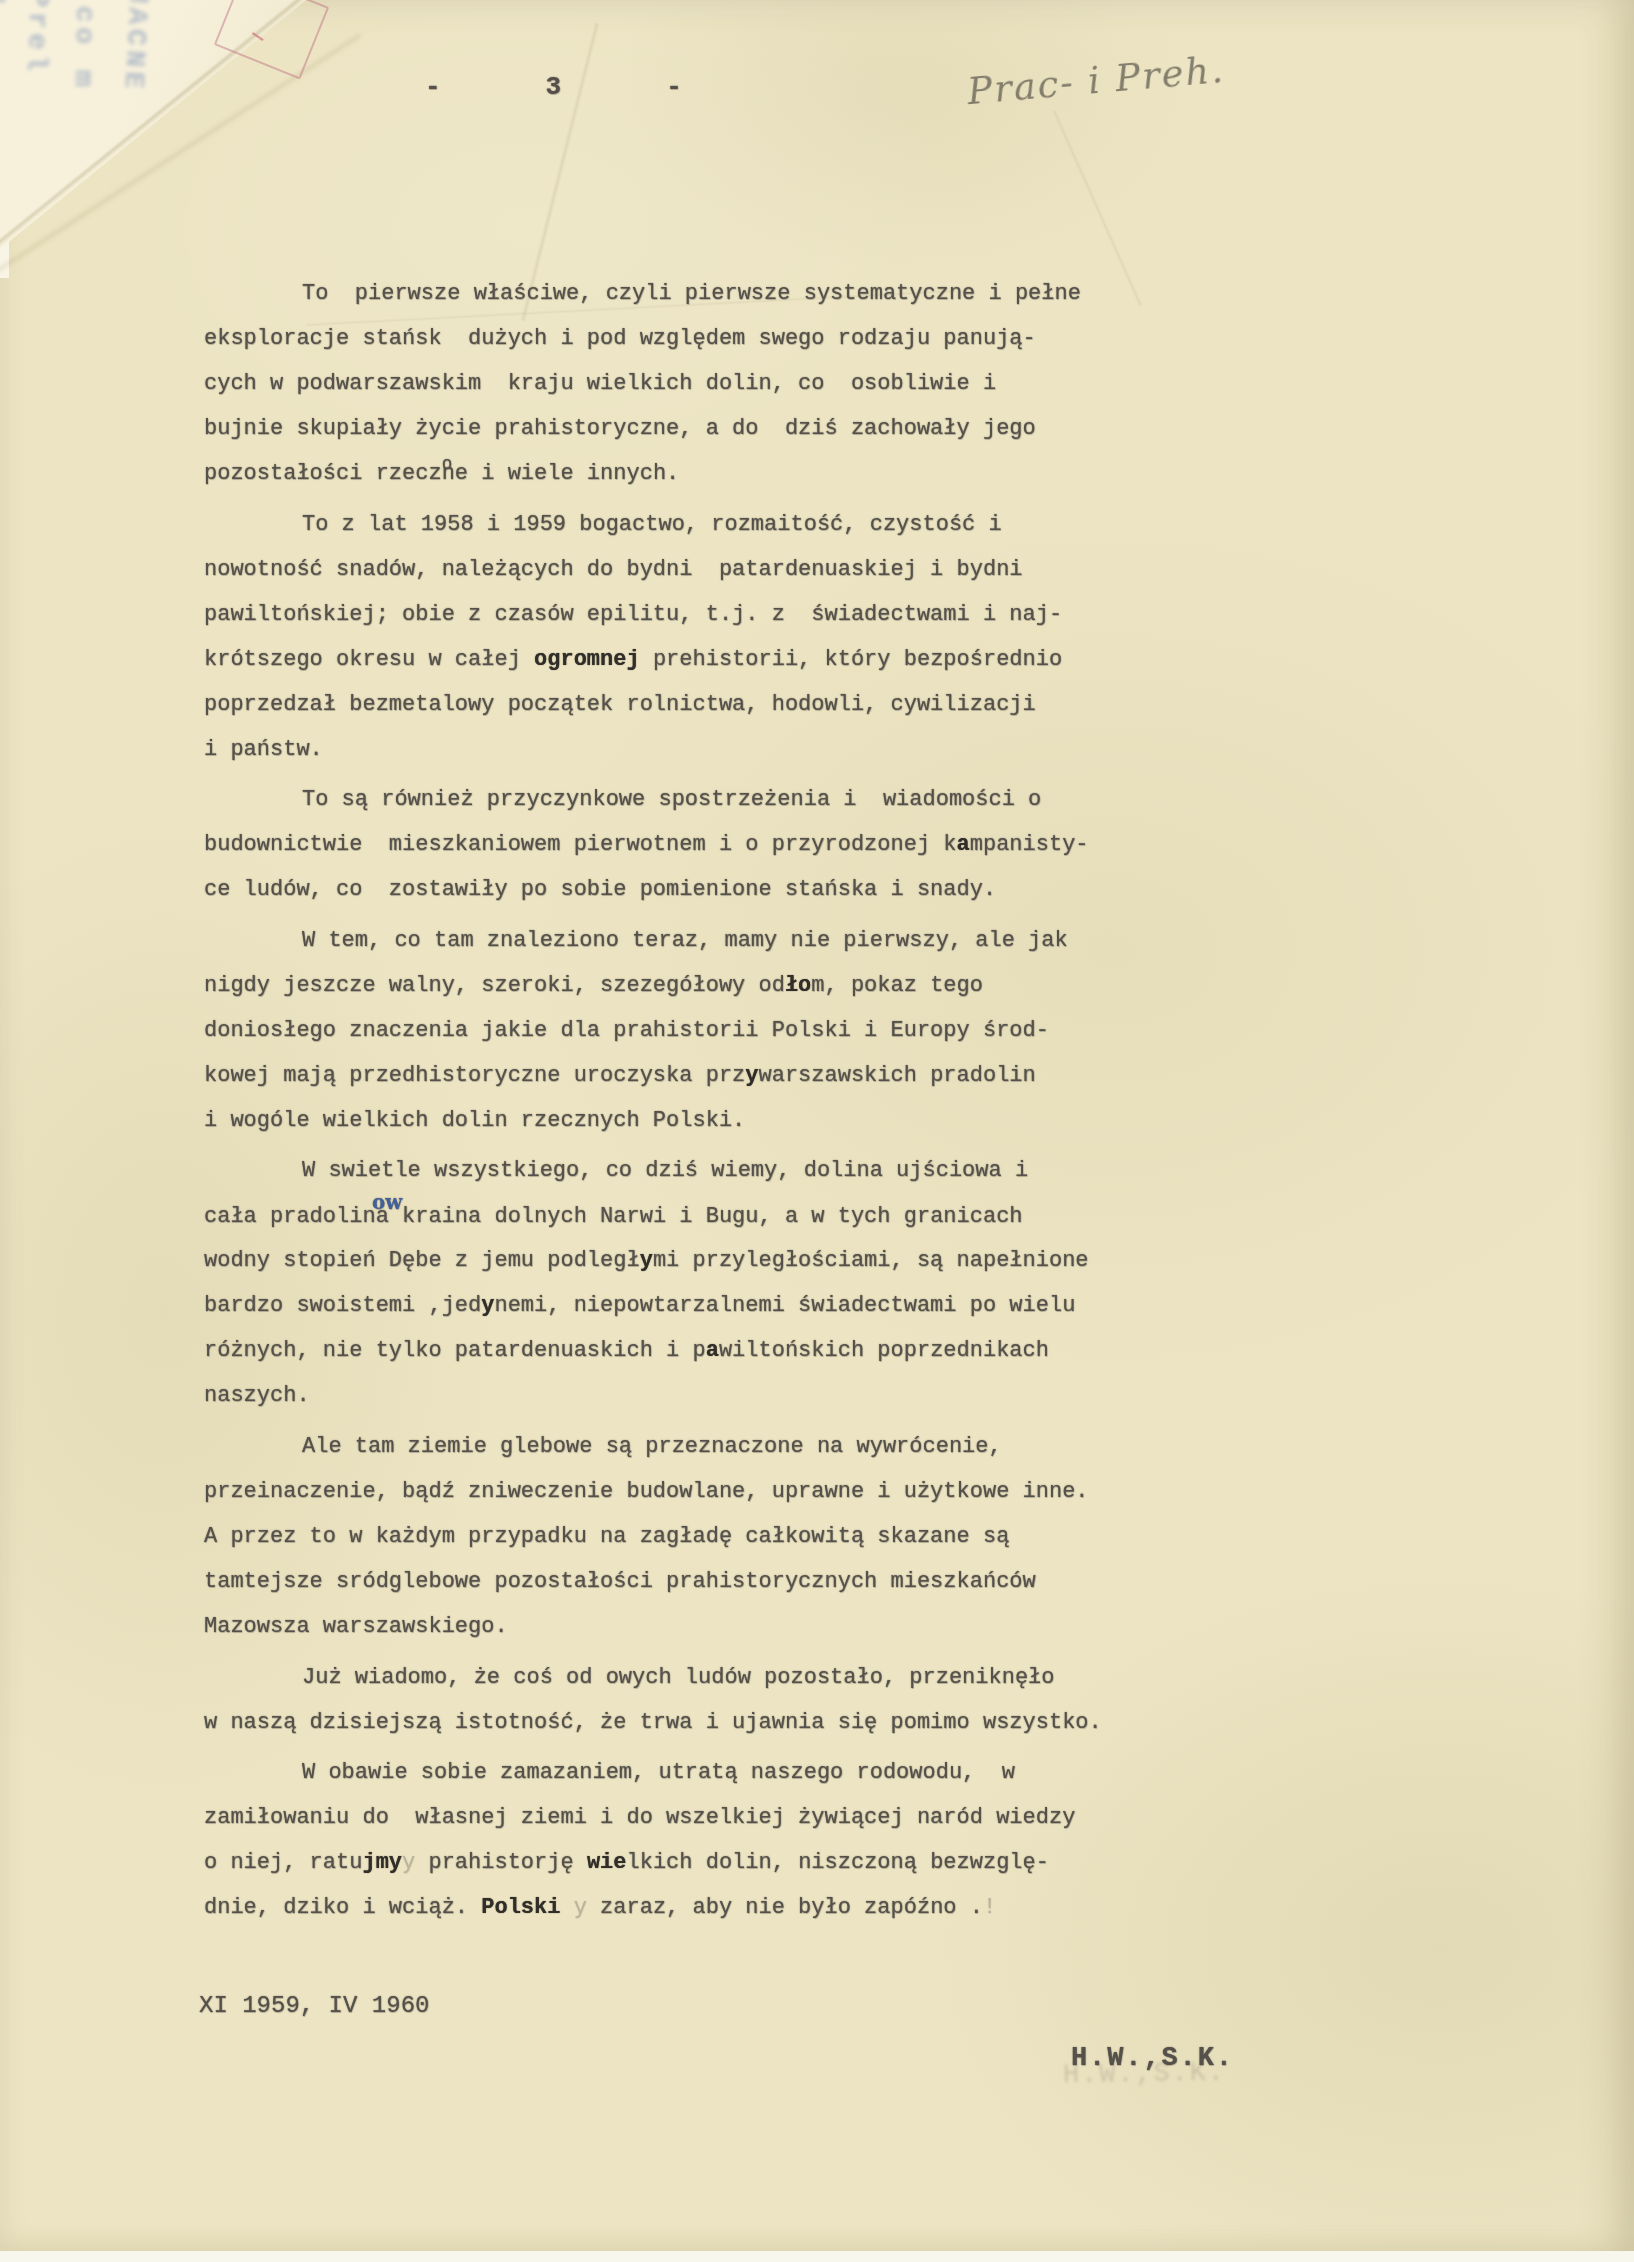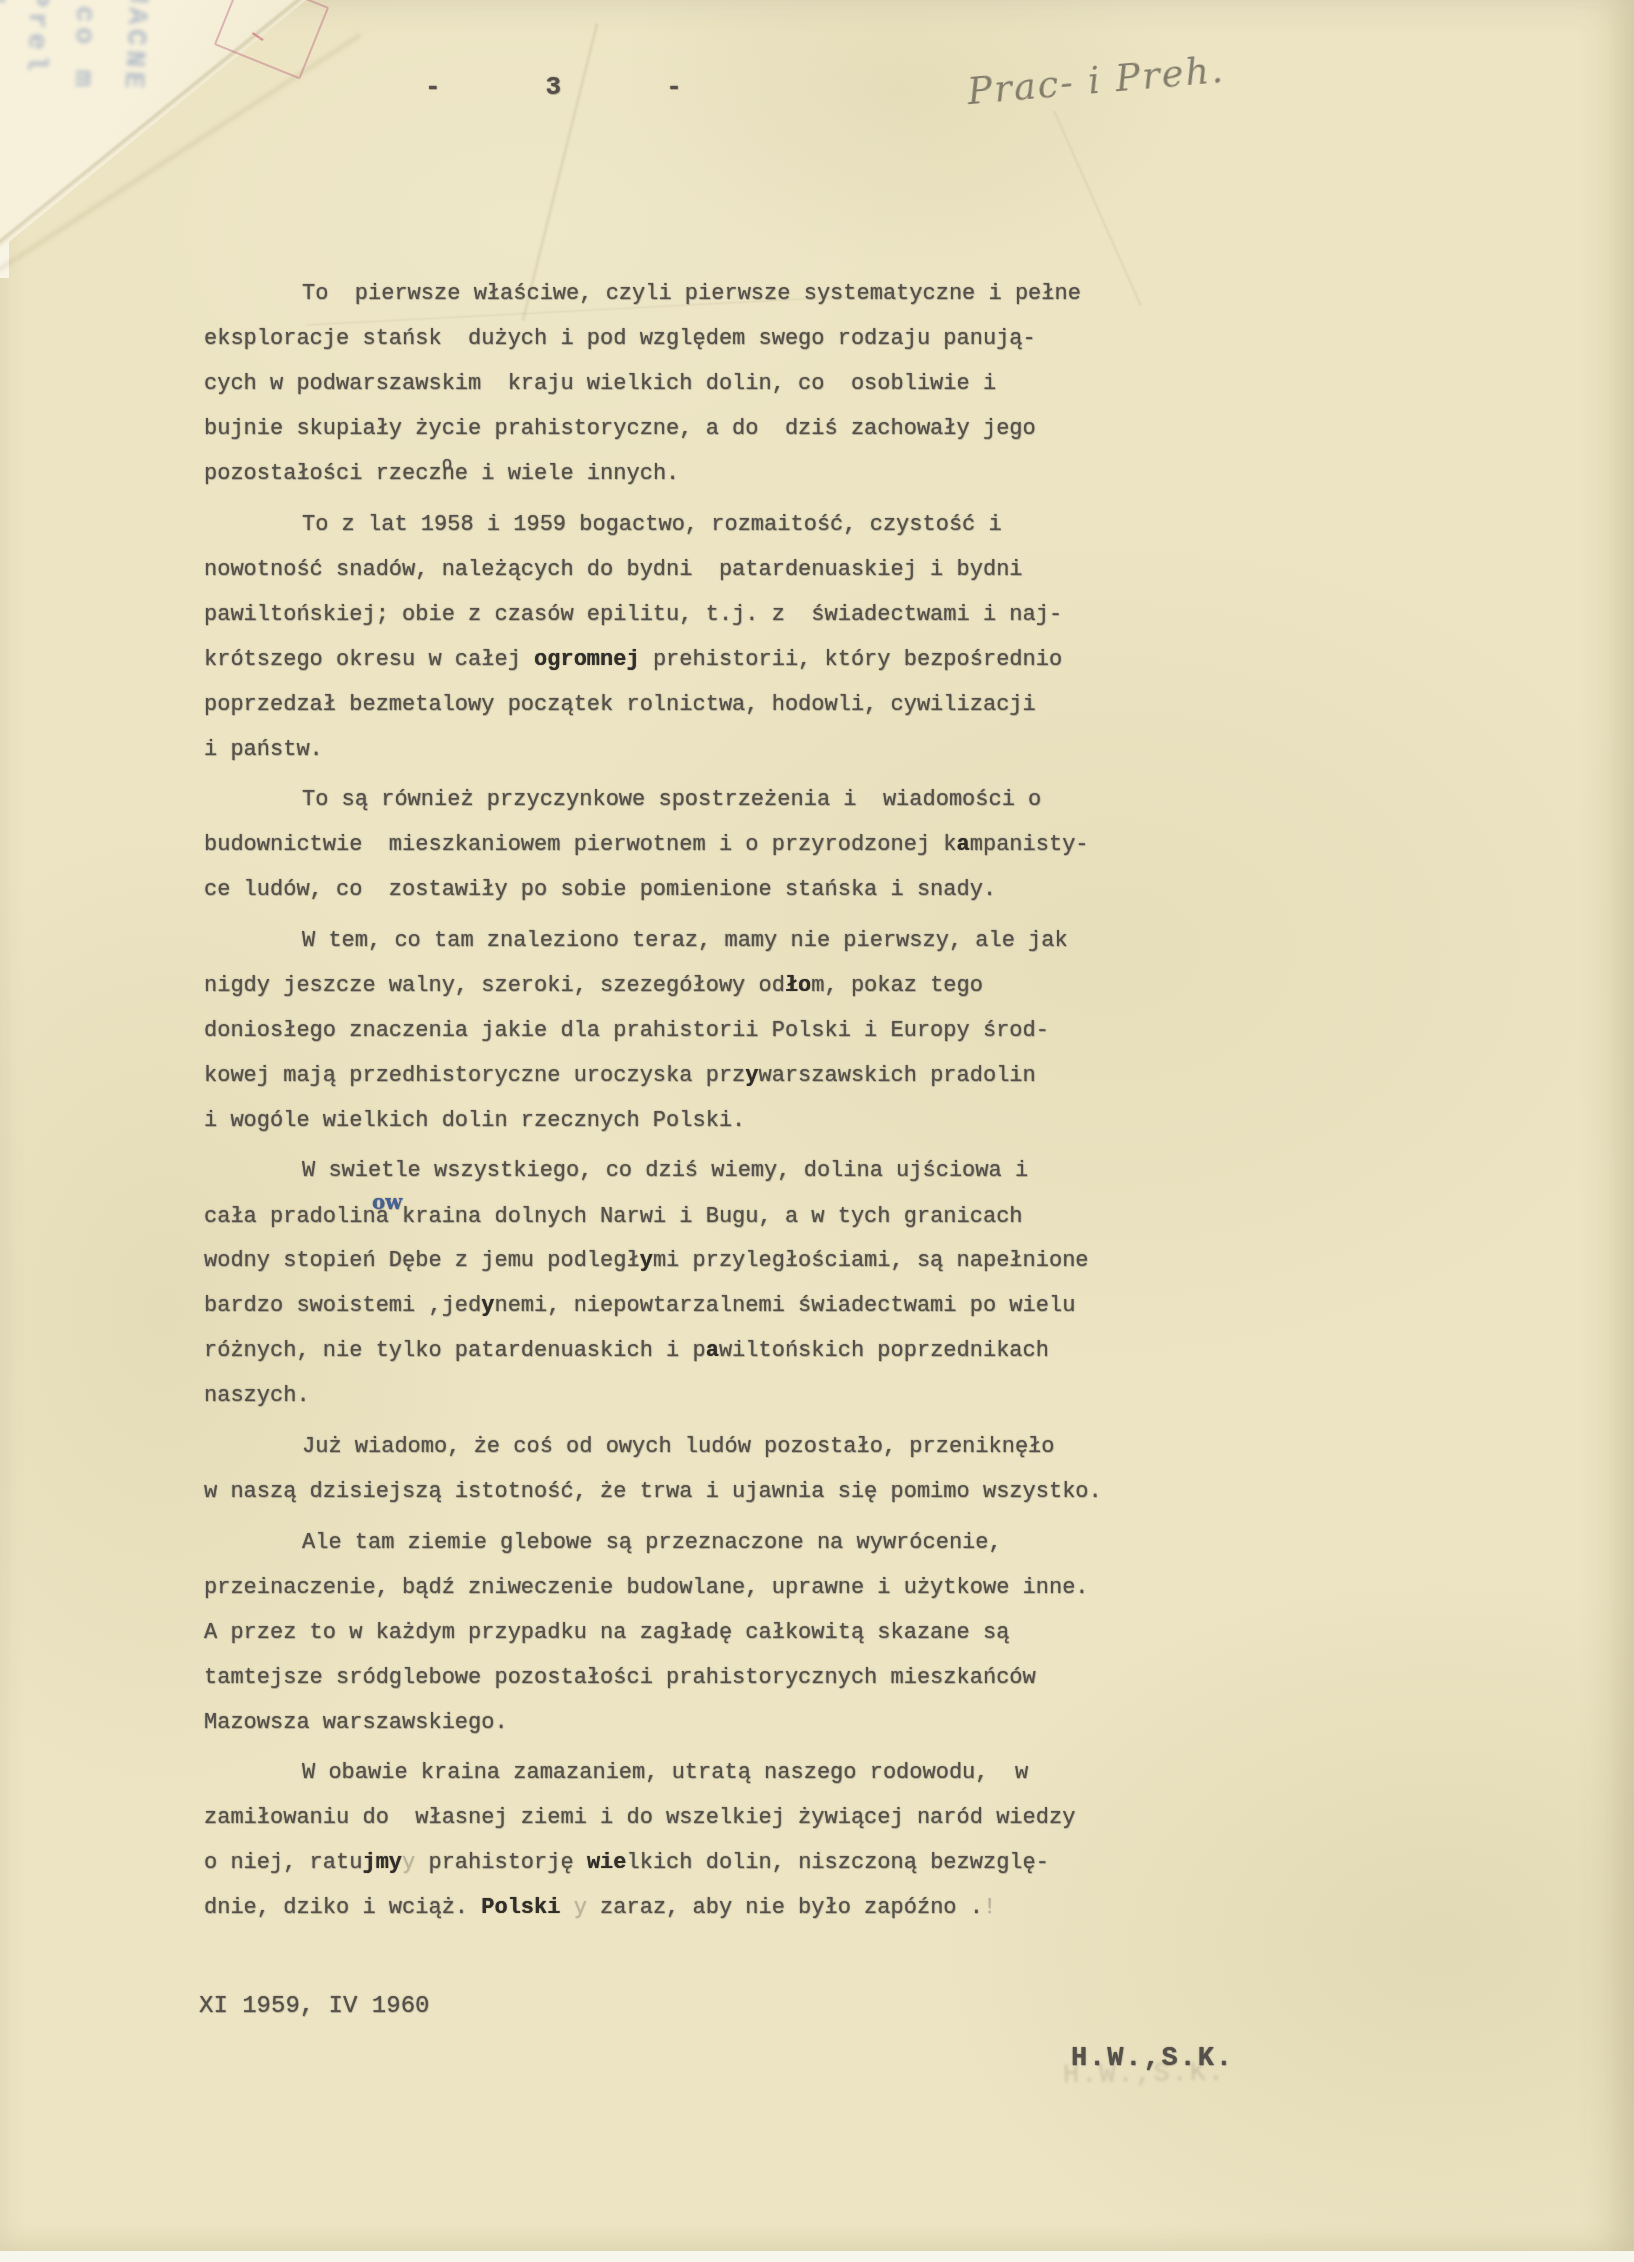--- a/index.html
+++ b/index.html
@@ -157,32 +157,32 @@
       </div>
       <div class="para">
         <div class="line first">W swietle wszystkiego, co dziś wiemy, dolina ujściowa i</div>
         <div class="line">cała pradolin<span class="ins">ow</span>a kraina dolnych Narwi i Bugu, a w tych granicach</div>
         <div class="line">wodny stopień Dębe z jemu podległ<span class="b">y</span>mi przyległościami, są napełnione</div>
         <div class="line">bardzo swoistemi ,jed<span class="b">y</span>nemi, niepowtarzalnemi świadectwami po wielu</div>
         <div class="line">różnych, nie tylko patardenuaskich i p<span class="b">a</span>wiltońskich poprzednikach</div>
         <div class="line">naszych.</div>
       </div>
       <div class="para">
-        <div class="line first">Już wiadomo, że coś od owych ludów pozostało, przeniknęło</div>
-        <div class="line">w naszą dzisiejszą istotność, że trwa i ujawnia się pomimo wszystko.</div>
-      </div>
-      <div class="para">
         <div class="line first">Ale tam ziemie glebowe są przeznaczone na wywrócenie,</div>
         <div class="line">przeinaczenie, bądź zniweczenie budowlane, uprawne i użytkowe inne.</div>
         <div class="line">A przez to w każdym przypadku na zagładę całkowitą skazane są</div>
         <div class="line">tamtejsze sródglebowe pozostałości prahistorycznych mieszkańców</div>
         <div class="line">Mazowsza warszawskiego.</div>
       </div>
       <div class="para">
-        <div class="line first">W obawie kraina zamazaniem, utratą naszego rodowodu,  w</div>
+        <div class="line first">Już wiadomo, że coś od owych ludów pozostało, przeniknęło</div>
+        <div class="line">w naszą dzisiejszą istotność, że trwa i ujawnia się pomimo wszystko.</div>
+      </div>
+      <div class="para">
+        <div class="line first">W obawie sobie zamazaniem, utratą naszego rodowodu,  w</div>
         <div class="line">zamiłowaniu do  własnej ziemi i do wszelkiej żywiącej naród wiedzy</div>
         <div class="line">o niej, ratu<span class="b">jmy</span><span class="g">y</span> prahistorję <span class="b">wie</span>lkich dolin, niszczoną bezwzglę-</div>
         <div class="line">dnie, dziko i wciąż. <span class="b">Polski</span><span class="g"> y</span> zaraz, aby nie było zapóźno .<span class="g">!</span></div>
       </div>
     </div>
 
   <div class="date-line type">XI 1959, IV 1960</div>
 
   <div class="initials-ghost">H.W.,S.K.</div>
   <div class="initials type">H.W.,S.K.</div>

